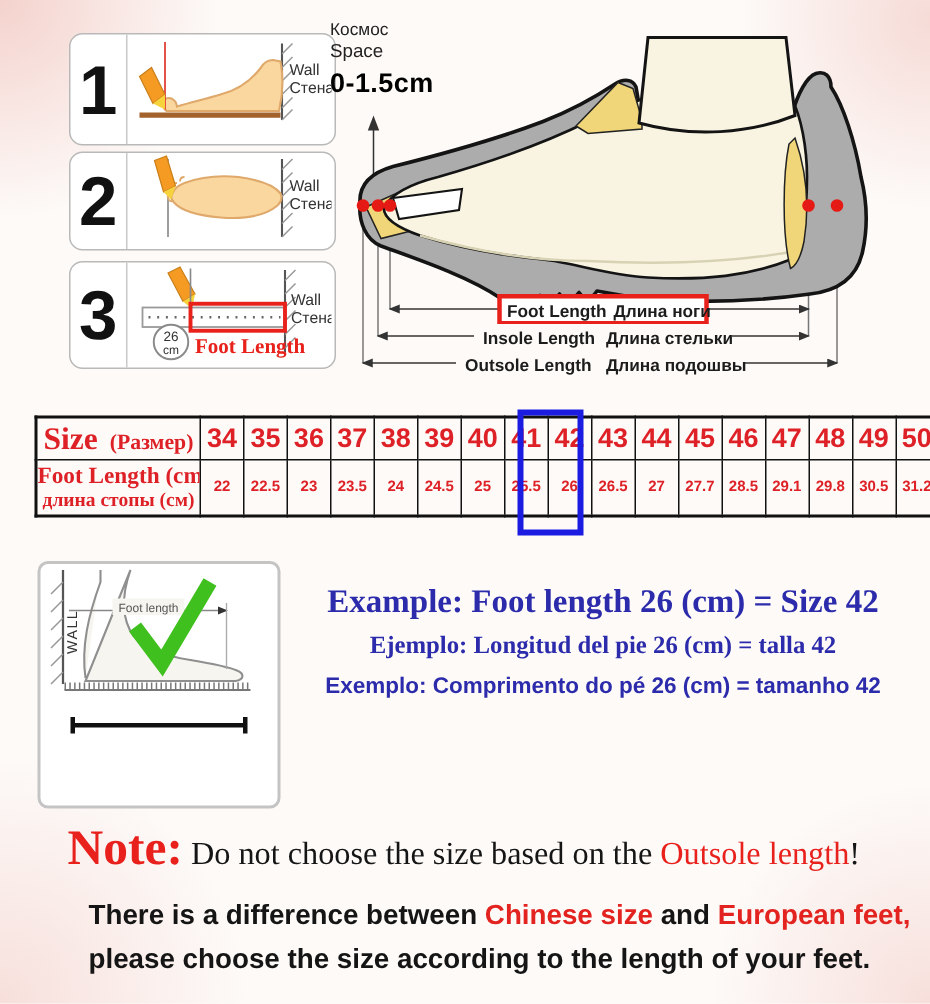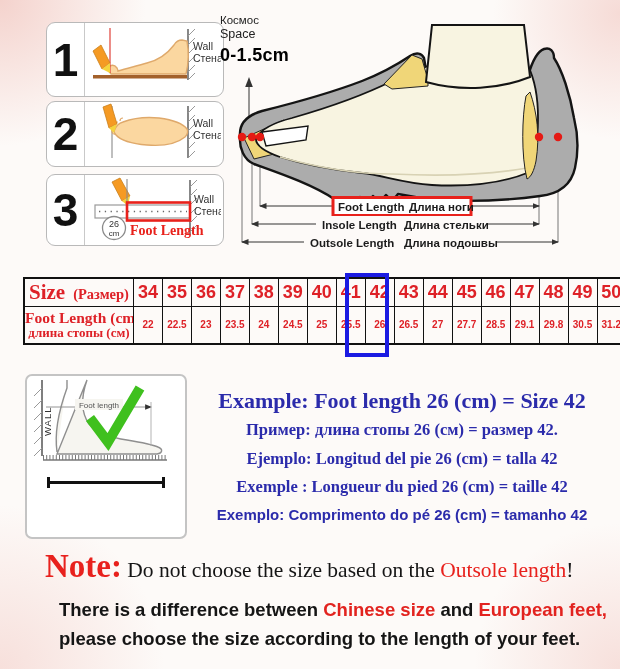--- a/index.html
+++ b/index.html
@@ -266,23 +266,21 @@
     <line x1="16" y1="84" x2="140" y2="84" stroke="#777" stroke-width="1.4"></line>
     <line x1="16" y1="81.5" x2="140" y2="81.5" stroke="#777" stroke-width="5" stroke-dasharray="1 2.2"></line>
   </svg>
   <div class="bracket">
       <div class="bar"></div>
     </div>
 </div>
 
 <div class="examples">
   <div class="ex-en">Example: Foot length 26  (cm)  =  Size 42</div>
-  <div class="ex-mid">Пример: длина стопы 26 (см) = размер 42.</div>
   <div class="ex-mid">Ejemplo: Longitud del pie 26 (cm) = talla 42</div>
-  <div class="ex-mid">Exemple : Longueur du pied 26 (cm) = taille 42</div>
   <div class="ex-pt">Exemplo: Comprimento do pé 26 (cm) = tamanho 42</div>
 </div>
 
 <div class="note">
   <div class="note-line1">
     <span class="note-label">Note:</span><span class="note-rest"> Do not choose the size based on the </span><span class="note-rest note-red">Outsole length</span><span class="note-rest">!</span>
   </div>
   <div class="note-line2">
     <span>There is a difference between </span><span class="red-sans">Chinese size</span><span> and </span><span class="red-sans">European feet,</span>
   </div>

